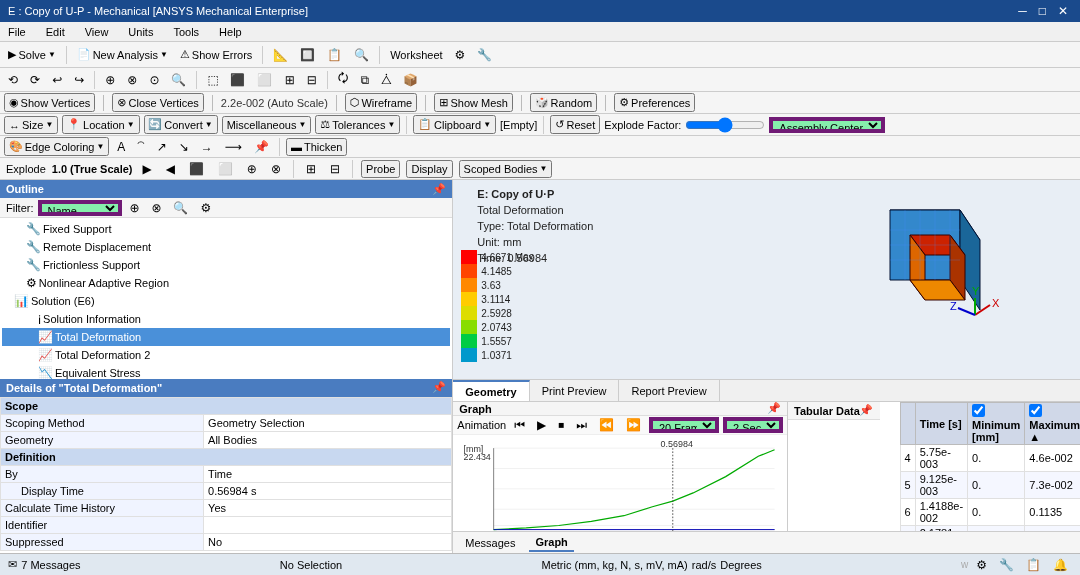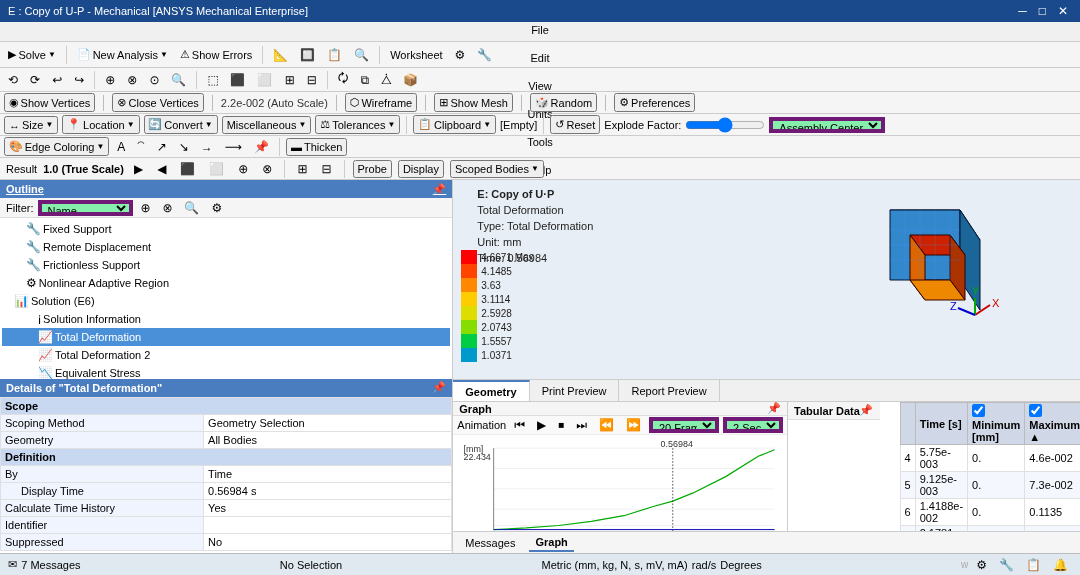--- a/index.html
+++ b/index.html
@@ -21,21 +21,20 @@
 
     
     .menu-bar {
       background: #f0f0f0;
       height: 20px;
       display: flex;
       align-items: center;
       padding: 0 4px;
       border-bottom: 1px solid #ccc;
       gap: 12px;
-      flex-direction: column;
     }
     .menu-item { cursor: pointer; padding: 2px 4px; font-size: 11px; }
 
     
     .toolbar {
       background: #f5f5f5;
       border-bottom: 1px solid #ccc;
       height: 26px;
       display: flex;
       align-items: center;
@@ -133,21 +132,20 @@
     
     .outline-header {
       background: #4a7cc0;
       color: white;
       height: 18px;
       display: flex;
       align-items: center;
       padding: 0 6px;
       font-weight: bold;
       font-size: 11px;
-      text-decoration: underline;
     }
     .outline-filter {
       background: #f5f5f5;
       height: 20px;
       display: flex;
       align-items: center;
       padding: 2px 6px;
       gap: 4px;
       border-bottom: 1px solid #ddd;
     }
@@ -581,21 +579,21 @@
   <button class="toolbar-icon-btn">⟶</button>
   <button class="toolbar-icon-btn">📌</button>
   <div class="tb-sep"></div>
   <button class="show-btn">
     <span>▬</span>
     <span>Thicken</span>
   </button>
 </div>
 
 <div class="result-bar">
-  <span>Result</span>
+  <span>Explode</span>
   <span style="font-weight:bold">1.0 (True Scale)</span>
   <button class="toolbar-icon-btn">▶</button>
   <button class="toolbar-icon-btn">◀</button>
   <button class="toolbar-icon-btn">⬛</button>
   <button class="toolbar-icon-btn">⬜</button>
   <button class="toolbar-icon-btn">⊕</button>
   <button class="toolbar-icon-btn">⊗</button>
   <div class="tb-sep"></div>
   <button class="toolbar-icon-btn">⊞</button>
   <button class="toolbar-icon-btn">⊟</button>
@@ -615,21 +613,21 @@
 <div class="main-area">
 
   <div class="left-panel">
 
     <div class="outline-header">
       <span>Outline</span>
       <span style="margin-left:auto; cursor:pointer">📌</span>
     </div>
     <div class="outline-filter">
       <span>Filter:</span>
-      <select class="select-field" style="width:95px">
+      <select class="select-field" style="width:84px">
         <option>Name</option>
       </select>
       <button class="toolbar-icon-btn">⊕</button>
       <button class="toolbar-icon-btn">⊗</button>
       <button class="toolbar-icon-btn">🔍</button>
       <button class="toolbar-icon-btn">⚙</button>
     </div>
     <div class="outline-tree">
       <div class="tree-item indent2">
         <span class="tree-icon">🔧</span>

